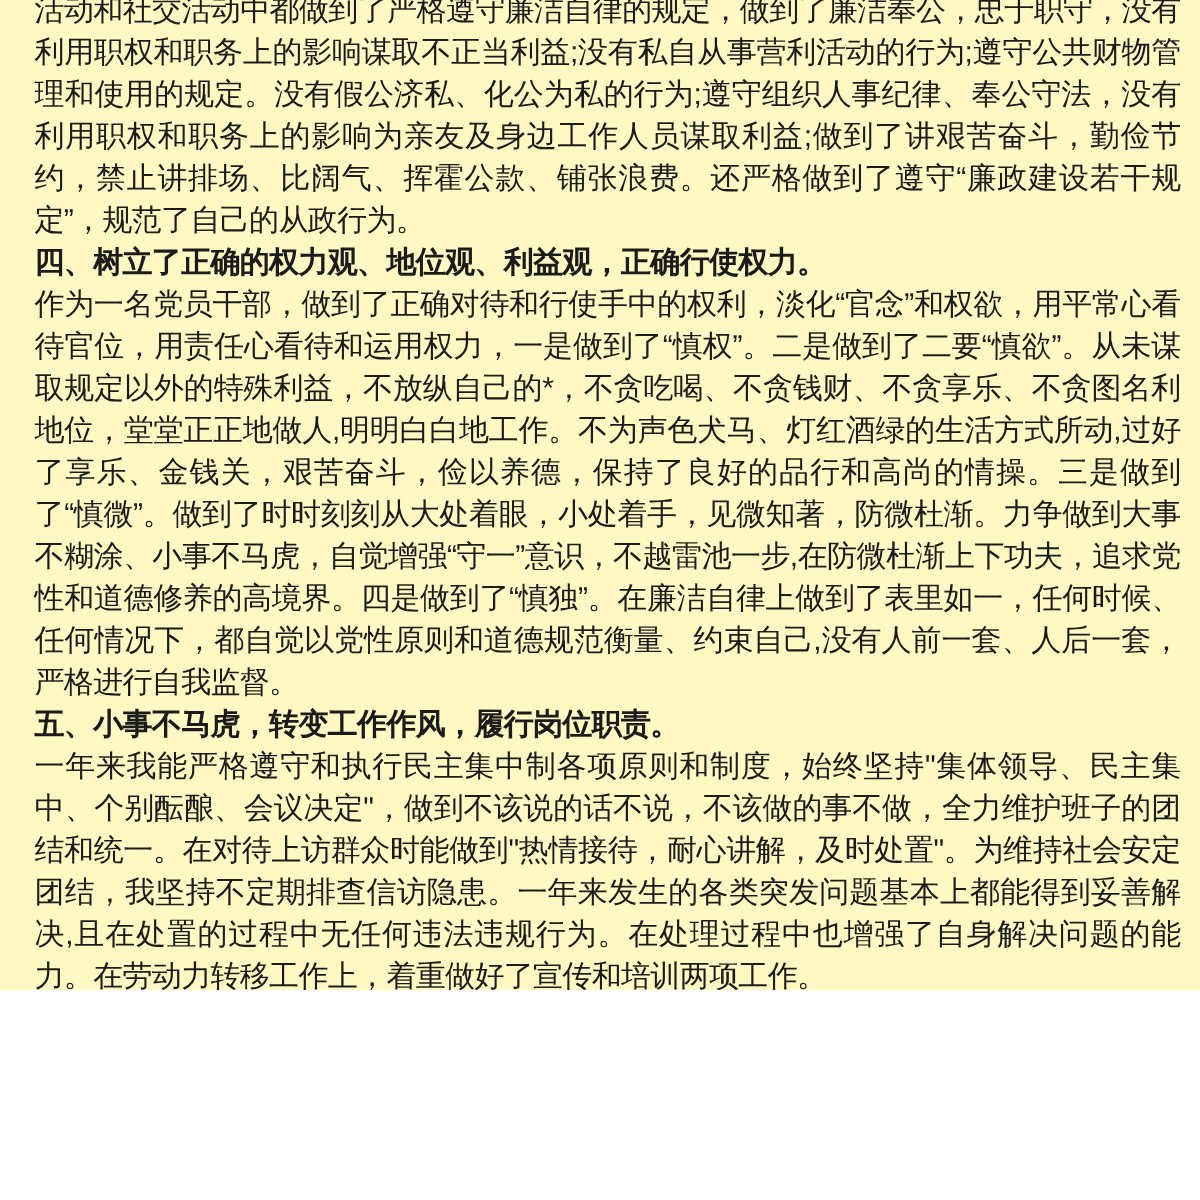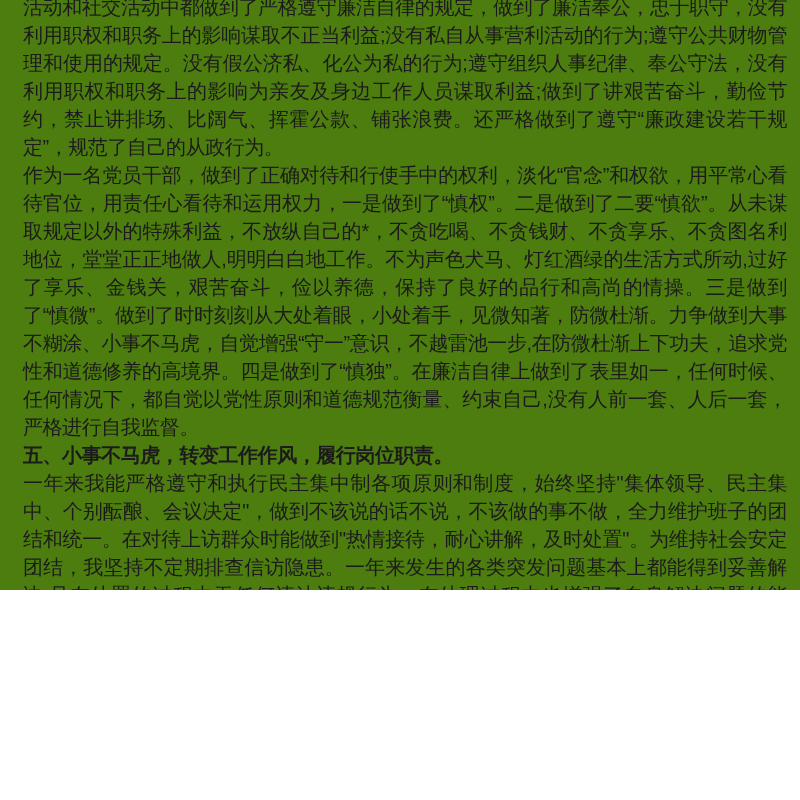--- a/index.html
+++ b/index.html
@@ -3,22 +3,22 @@
 <meta charset="utf-8">
 <style>
   html, body {
     margin: 0;
     padding: 0;
     background: #ffffff;
   }
   .page {
     position: relative;
     width: 800px;
-    height: 590px;
-    background: #4d7c0f;
+    height: 660px;
+    background: #fef9c3;
     overflow: hidden;
   }
   .content {
     box-sizing: border-box;
     width: 800px;
     margin-top: -7px;
     padding: 0 13px 0 23px;
     font-family: "Liberation Sans", "DejaVu Sans", sans-serif;
     font-size: 20px;
     line-height: 28px;
@@ -36,18 +36,19 @@
     font-size: 20px;
     line-height: 28px;
   }
 </style>
 </head>
 <body>
 
 <div class="page">
   <div class="content">
     <p class="para">活动和社交活动中都做到了严格遵守廉洁自律的规定，做到了廉洁奉公，忠于职守，没有利用职权和职务上的影响谋取不正当利益;没有私自从事营利活动的行为;遵守公共财物管理和使用的规定。没有假公济私、化公为私的行为;遵守组织人事纪律、奉公守法，没有利用职权和职务上的影响为亲友及身边工作人员谋取利益;做到了讲艰苦奋斗，勤俭节约，禁止讲排场、比阔气、挥霍公款、铺张浪费。还严格做到了遵守“廉政建设若干规定”，规范了自己的从政行为。</p>
+    <p class="heading">四、树立了正确的权力观、地位观、利益观，正确行使权力。</p>
     <p class="para">作为一名党员干部，做到了正确对待和行使手中的权利，淡化“官念”和权欲，用平常心看待官位，用责任心看待和运用权力，一是做到了“慎权”。二是做到了二要“慎欲”。从未谋取规定以外的特殊利益，不放纵自己的*，不贪吃喝、不贪钱财、不贪享乐、不贪图名利地位，堂堂正正地做人,明明白白地工作。不为声色犬马、灯红酒绿的生活方式所动,过好了享乐、金钱关，艰苦奋斗，俭以养德，保持了良好的品行和高尚的情操。三是做到了“慎微”。做到了时时刻刻从大处着眼，小处着手，见微知著，防微杜渐。力争做到大事不糊涂、小事不马虎，自觉增强“守一”意识，不越雷池一步,在防微杜渐上下功夫，追求党性和道德修养的高境界。四是做到了“慎独”。在廉洁自律上做到了表里如一，任何时候、任何情况下，都自觉以党性原则和道德规范衡量、约束自己,没有人前一套、人后一套，严格进行自我监督。</p>
     <p class="heading">五、小事不马虎，转变工作作风，履行岗位职责。</p>
     <p class="para">一年来我能严格遵守和执行民主集中制各项原则和制度，始终坚持"集体领导、民主集中、个别酝酿、会议决定"，做到不该说的话不说，不该做的事不做，全力维护班子的团结和统一。在对待上访群众时能做到"热情接待，耐心讲解，及时处置"。为维持社会安定团结，我坚持不定期排查信访隐患。一年来发生的各类突发问题基本上都能得到妥善解决,且在处置的过程中无任何违法违规行为。在处理过程中也增强了自身解决问题的能力。在劳动力转移工作上，着重做好了宣传和培训两项工作。</p>
 
   </div>
 </div>
 
 </body></html>

